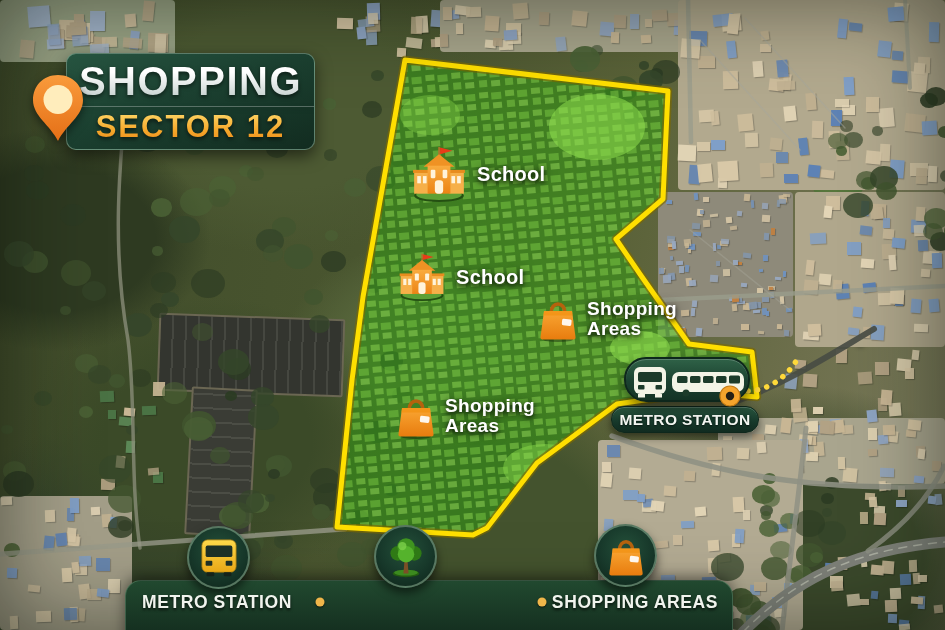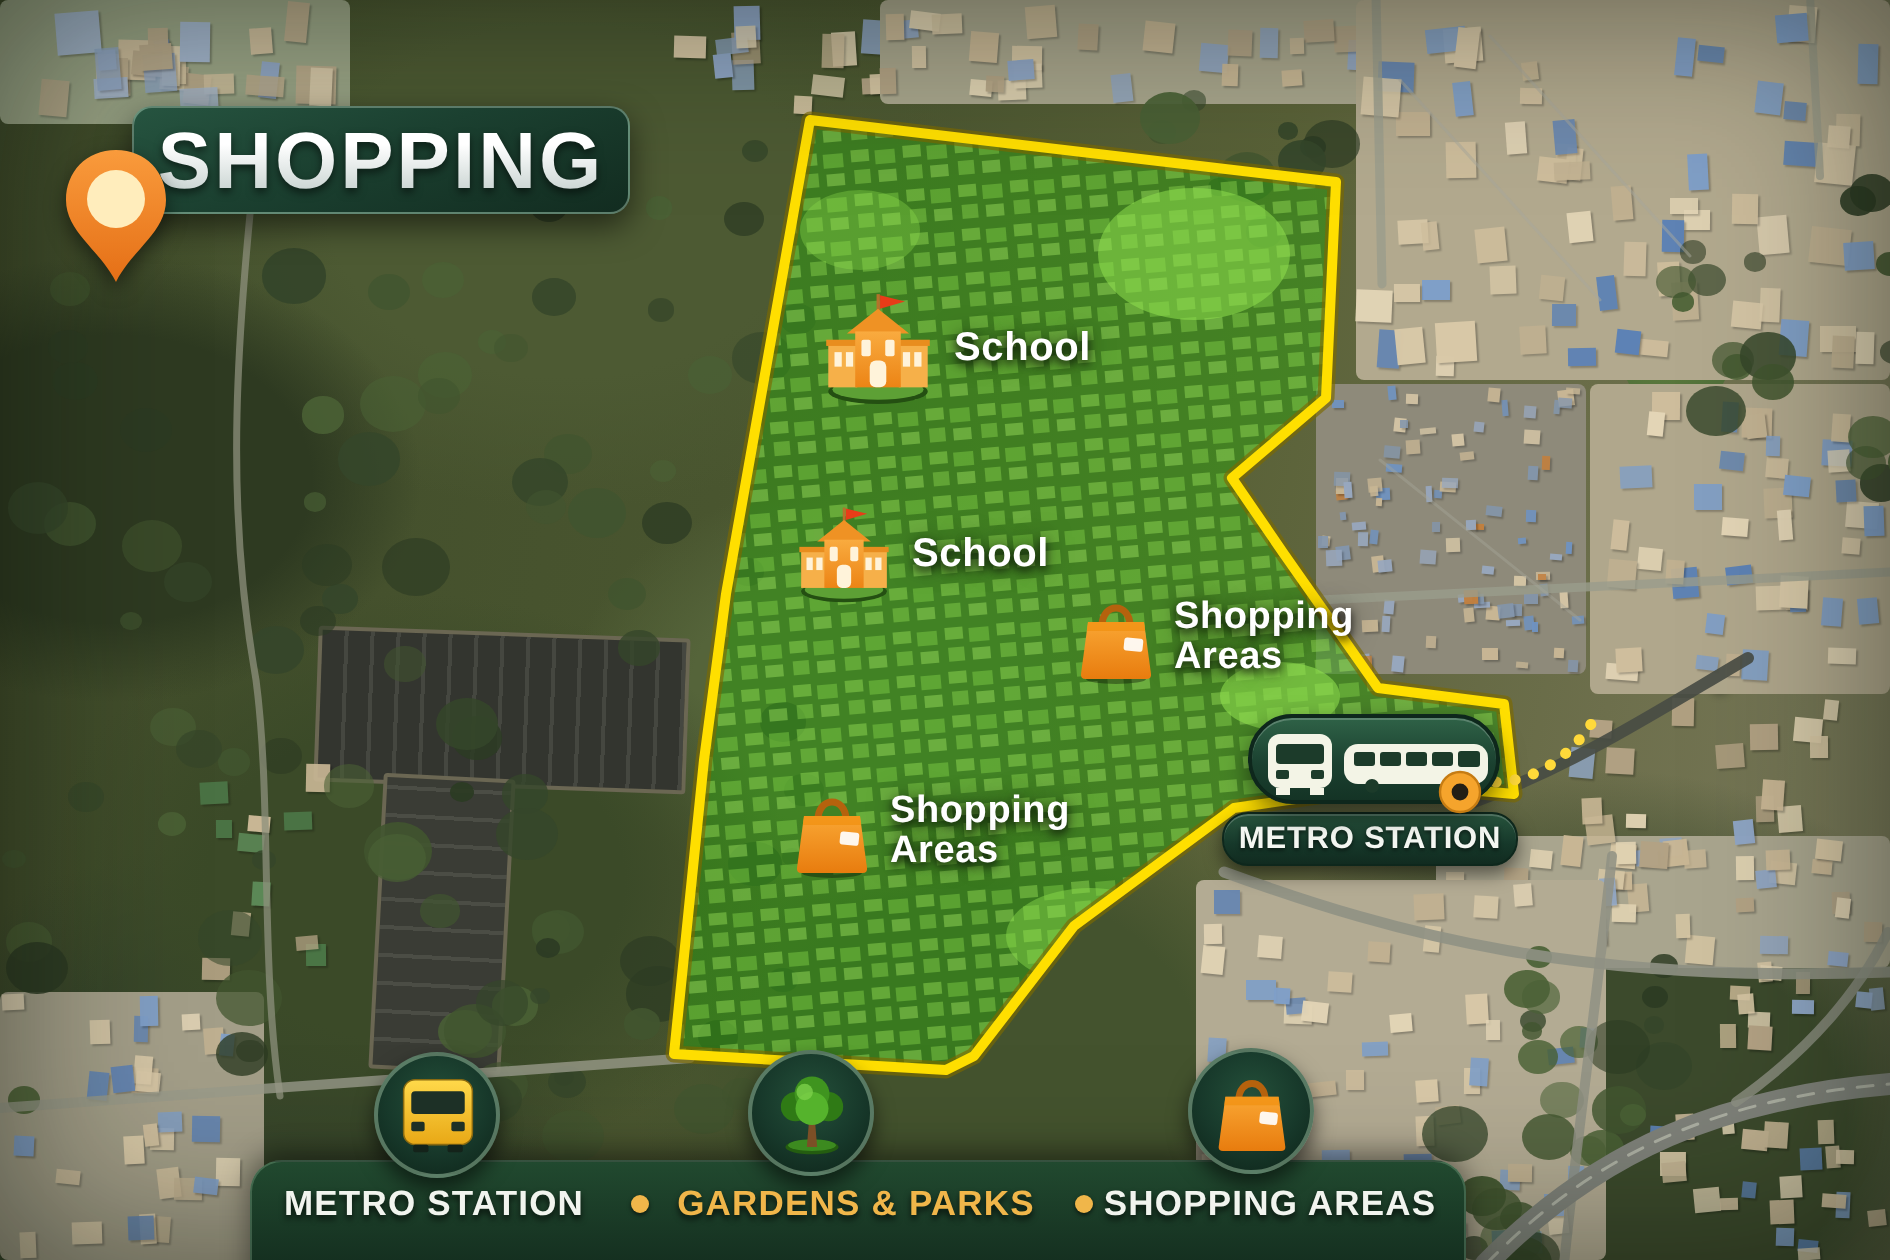--- a/index.html
+++ b/index.html
@@ -857,20 +857,21 @@
         </g>
       </svg>
     </div>
     <div class="metro-plate">
       <span>METRO STATION</span>
     </div>
   </div>
 
   <div class="title-card">
     <span class="title-city">SHOPPING</span>
+    <span class="title-sector">SECTOR 12</span>
   </div>
   <svg class="pin" width="56" height="72" viewBox="0 0 56 72">
     <defs>
         <linearGradient id="png" x1="0" y1="0" x2="0" y2="1">
       <stop offset="0" stop-color="#f99b3c"></stop>
           <stop offset="1" stop-color="#e56f16"></stop>
         </linearGradient>
       </defs>
     <path d="M28,2 C13,2 3,13 3,27 C3,43 20,52 28,68 C36,52 53,43 53,27 C53,13 43,2 28,2 Z" fill="url(#png)"></path>
     <circle cx="28" cy="26.5" r="14.5" fill="#ffedbc"></circle>
@@ -911,19 +912,18 @@
       <svg width="38" height="44" viewBox="0 0 40 46">
         <path d="M13,17 C13,5 27,5 27,17" fill="none" stroke="#b5620d" stroke-width="3.6"></path>
         <path d="M6,15 L34,15 L37.5,41 Q37.8,43.5 35.3,43.5 L4.7,43.5 Q2.2,43.5 2.5,41 Z" fill="url(#bg1)"></path>
         <rect x="24" y="23" width="9.5" height="6.5" rx="1.5" fill="#fff" opacity=".92" transform="rotate(6 28 26)"></rect>
         <path d="M6,15 L34,15 L34.6,19.5 L5.4,19.5 Z" fill="#f1900f" opacity=".7"></path>
       </svg>
     </div>
 
     <span class="lg-label" style="left:92px;top:78px">METRO STATION</span>
     <span class="lg-dot" style="left:195px;top:78px"></span>
-    <span class="lg-label gold" style="left:303px;top:78px">GARDENS &amp; PARKS</span>
     <span class="lg-dot" style="left:417px;top:78px"></span>
     <span class="lg-label" style="left:510px;top:78px">SHOPPING AREAS</span>
   </div>
 
   <div class="vignette"></div>
 </div>
 
 </body></html>

